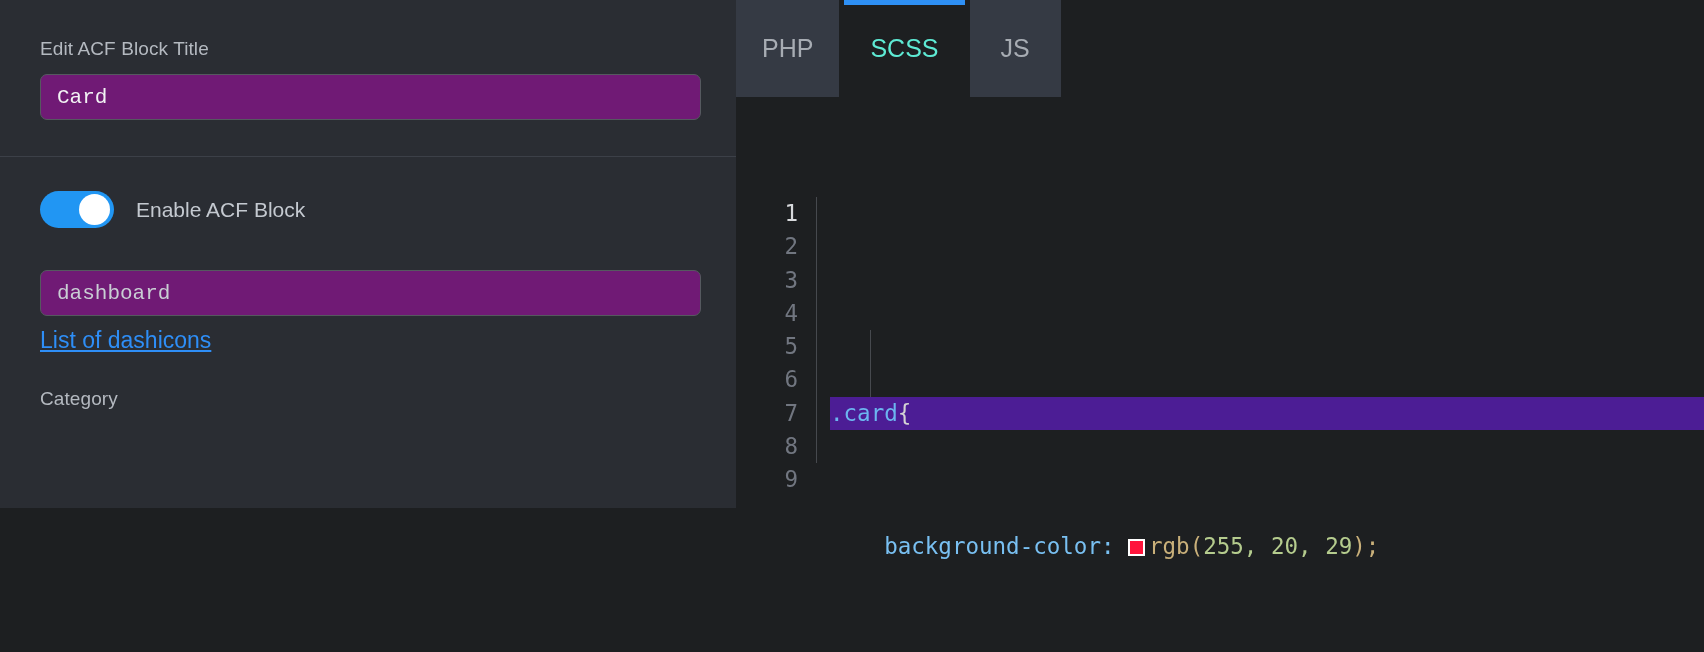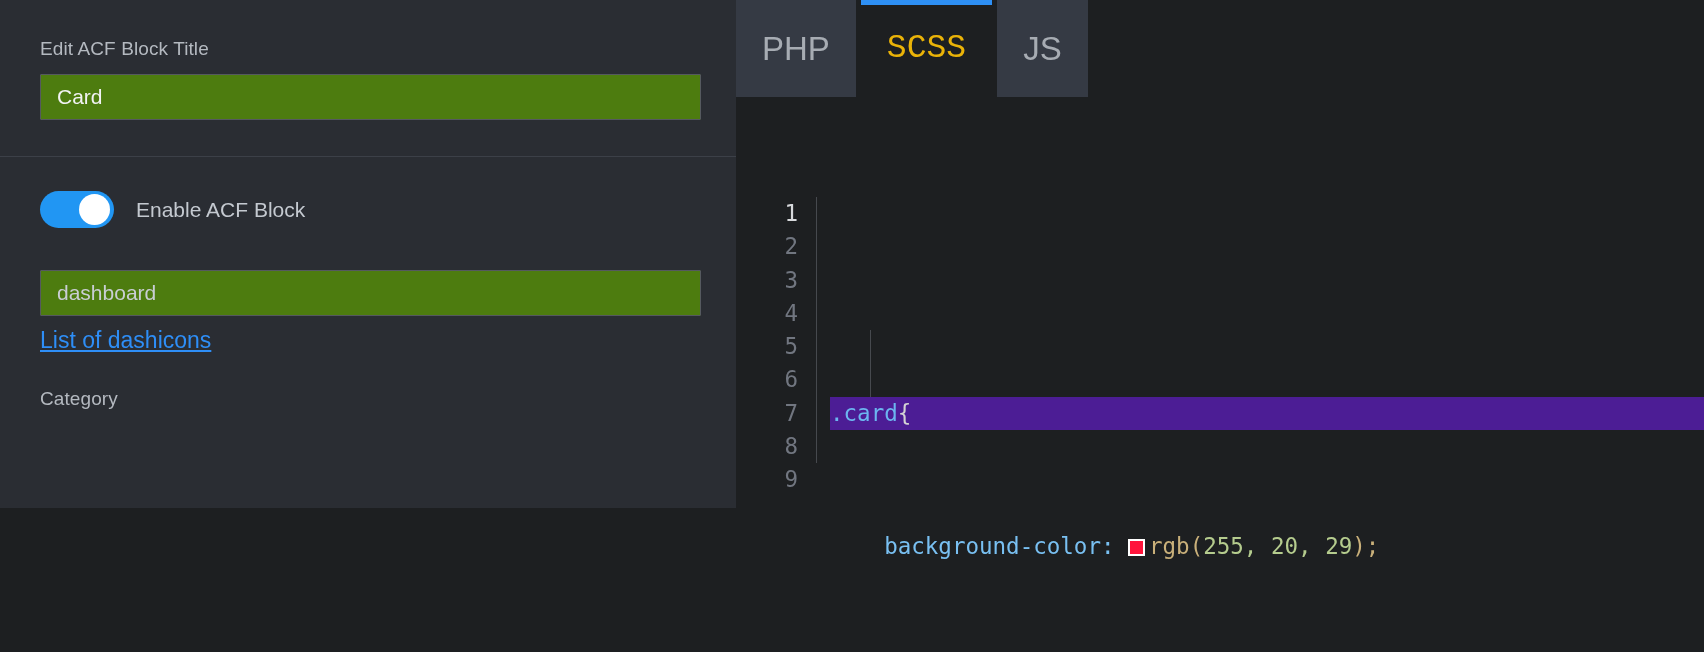--- a/index.html
+++ b/index.html
@@ -35,26 +35,26 @@
   .field-label {
     font-size: 19px;
     color: #b4b9c0;
     letter-spacing: .1px;
     margin-bottom: 14px;
     display: block;
   }
   .text-input {
     width: 661px;
     height: 46px;
-    background: #4d7c0f;
+    background: #701a75;
     border: 1px solid #55595f;
-    border-radius: 1px;
+    border-radius: 7px;
     color: #f2f3f4;
     font-size: 21px;
-    font-family: Liberation Sans, sans-serif;
+    font-family: Liberation Mono, monospace;
     padding: 0 16px;
     outline: none;
     display: block;
   }
   .text-input::placeholder { color: #7d838c; }
   .input-dashicon { color: #c9ced4; }
 
   
   .toggle-row {
     display: flex;
@@ -134,32 +134,31 @@
     background: #1d1f21;
     display: flex;
     align-items: stretch;
     flex: 0 0 97px;
   }
   .tab {
     min-width: 91px;
     padding: 0 26px;
     background: #353a44;
     color: #a7acb3;
-    font-size: 33px;
+    font-size: 25px;
     display: flex;
     align-items: center;
     justify-content: center;
     position: relative;
     cursor: pointer;
     margin-right: 5px;
   }
   .tab.active {
     background: #1d1f21;
-    color: #eab308;
-    font-family: Liberation Mono, monospace;
+    color: #5eead4;
   }
   .tab.active::before {
     content: "";
     position: absolute;
     left: 0; right: 0; top: 0;
     height: 5px;
     background: #2e90f5;
   }
 
   .code-wrap {

